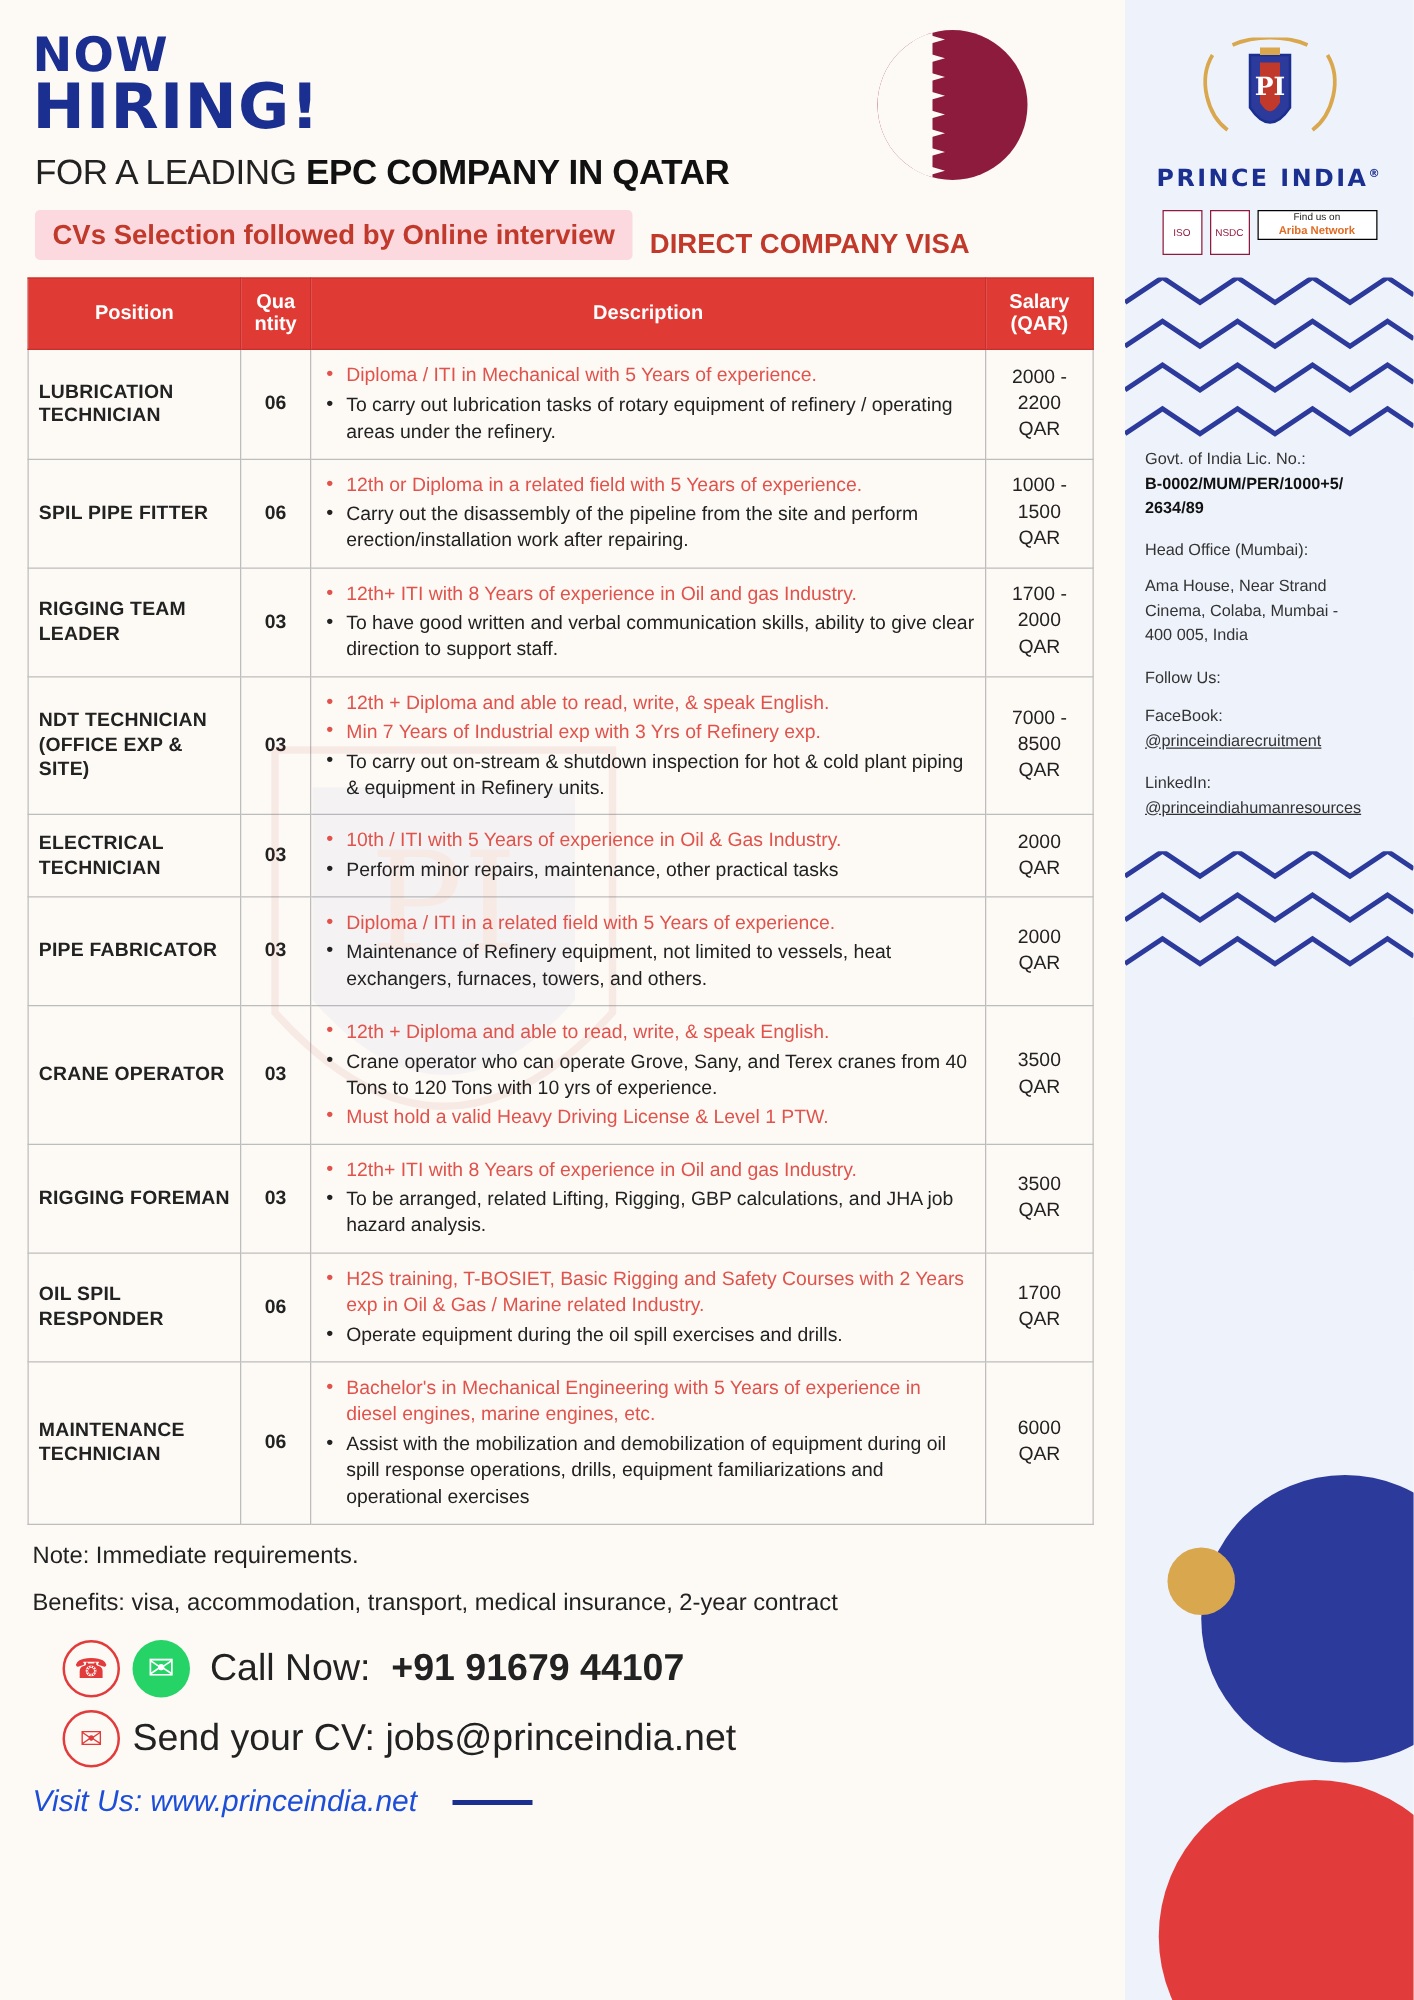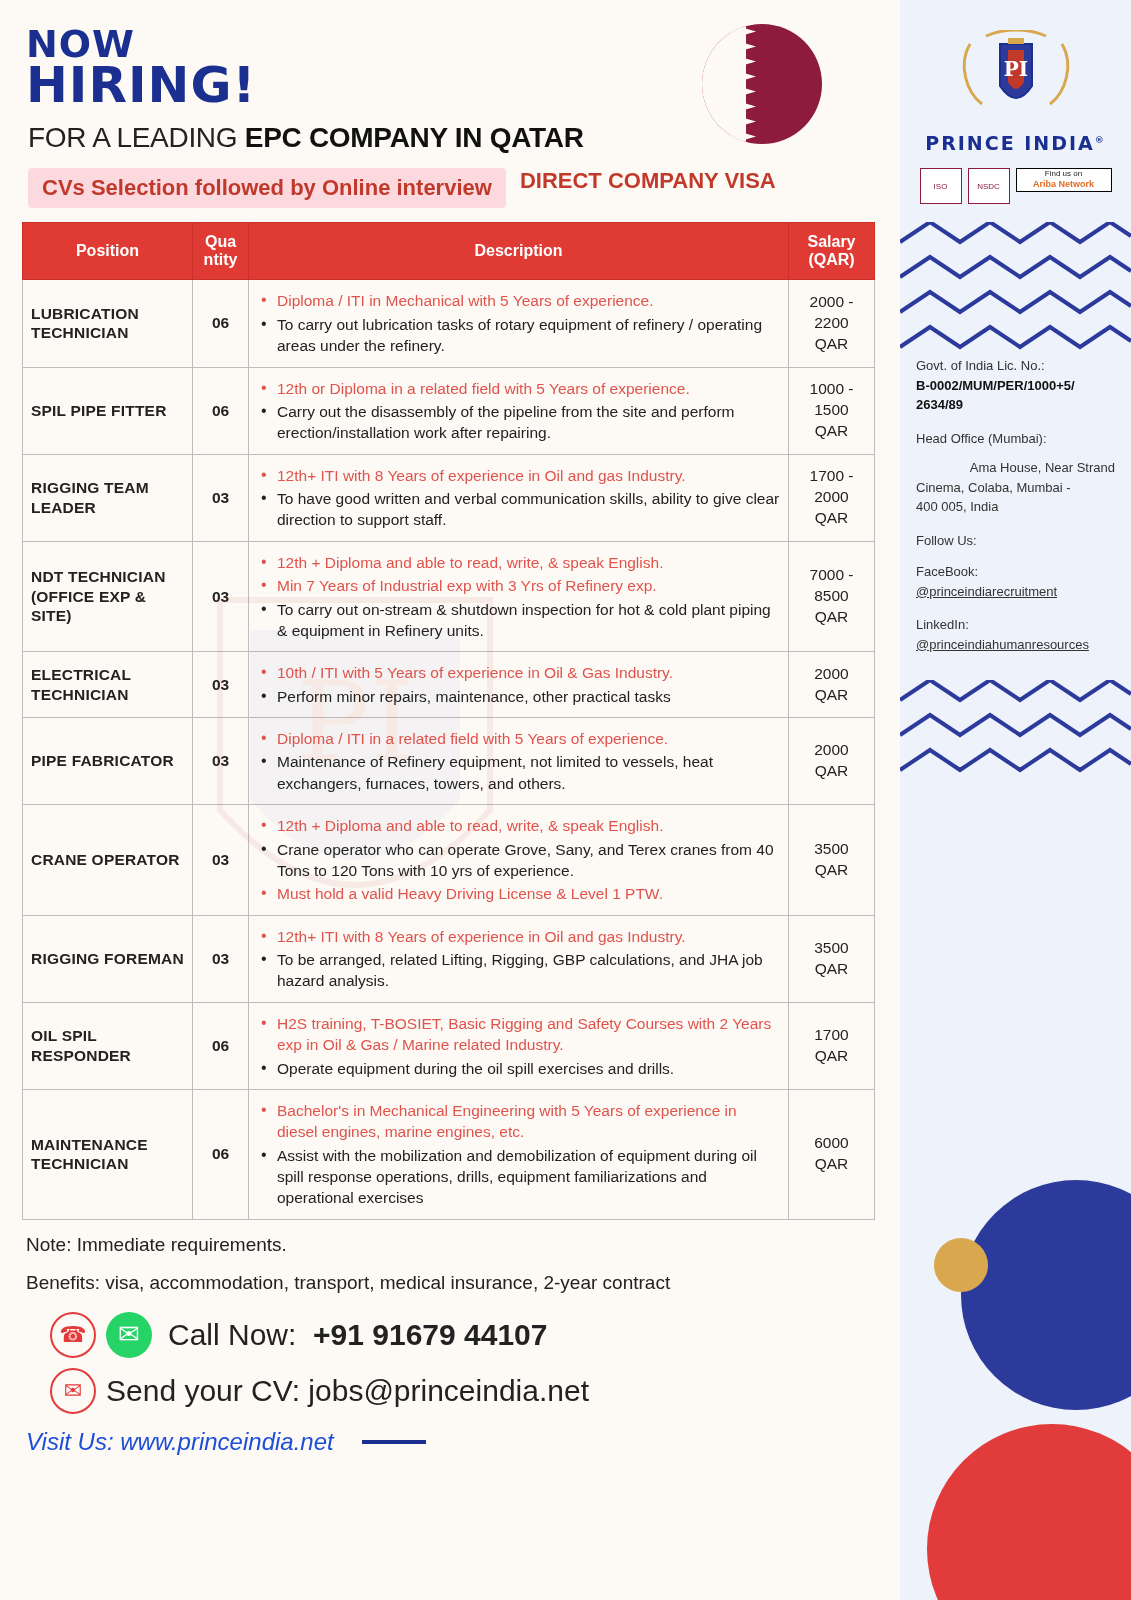--- a/index.html
+++ b/index.html
@@ -27,21 +27,21 @@
   .hiring {
     font-family:"DejaVu Sans", sans-serif;
     font-weight:bold; font-size:50px; letter-spacing:1px;
     color:#1a2f8f; line-height:0.95; margin:0 0 4px 4px;
   }
   .subline {
     font-size:28px; color:#222; margin:12px 0 0 6px; letter-spacing:-0.3px;
   }
   .subline b { font-weight:bold; color:#111; }
 
-  .badgerow { display:flex; align-items:flex-start; margin:14px 0 0 6px; }
+  .badgerow { display:flex; align-items:flex-end; margin:14px 0 0 6px; }
   .pinkbox {
     background:#fbd9de; color:#c0392b; font-weight:bold; font-size:22px;
     padding:7px 14px; border-radius:4px;
   }
   .directvisa { color:#c0392b; font-weight:bold; font-size:22px; margin-left:14px; }
 
   
   .flag { position:absolute; right:78px; top:24px; width:120px; height:120px; }
   .flag .circle {
     width:120px; height:120px; border-radius:50%;
@@ -116,21 +116,21 @@
   }
   .logo-wrap { text-align:center; padding-top:30px; }
   .crest { width:120px; height:92px; margin:0 auto; position:relative; }
   .brand {
     font-family:"DejaVu Sans", sans-serif; font-weight:bold;
     letter-spacing:2px; color:#1a2f8f; font-size:19px; margin-top:10px;
   }
   .brand sup { font-size:9px; vertical-align:super; }
   .certs { display:flex; justify-content:center; gap:6px; margin-top:14px; }
   .cert {
-    width:42px; height:36px; border:1px solid #8d1b3d; background:#fff;
+    width:32px; height:36px; border:1px solid #8d1b3d; background:#fff;
     display:flex; align-items:center; justify-content:center; font-size:8px; color:#8d1b3d;
   }
   .ariba {
     width:96px; height:24px; border:1px solid #000000; background:#fff; color:#222;
     font-size:8px; display:flex; flex-direction:column; align-items:center; justify-content:center;
     line-height:1.25;
   }
   .ariba .ab { font-weight:bold; font-size:9px; color:#e06c26; }
 
   .sidetext { padding:0 16px; font-size:13px; color:#333; line-height:1.5; }
@@ -384,21 +384,21 @@
       <polyline points="0,90 30,70 60,90 90,70 120,90 150,70 180,90 210,70 231,84" fill="none" stroke="#2b3a9b" stroke-width="4"></polyline>
       <polyline points="0,125 30,105 60,125 90,105 120,125 150,105 180,125 210,105 231,119" fill="none" stroke="#2b3a9b" stroke-width="4"></polyline>
     </svg>
 
     <div class="sidetext">
       <div>Govt. of India Lic. No.:</div>
       <div><b>B-0002/MUM/PER/1000+5/</b></div>
       <div><b>2634/89</b></div>
 
       <div class="lbl">Head Office (Mumbai):</div>
-      <div style="margin-top:10px;text-align:right;">Ama House, Near Strand</div>
+      <div style="margin-top:10px;">Ama House, Near Strand</div>
       <div>Cinema, Colaba, Mumbai -</div>
       <div>400 005, India</div>
 
       <div class="lbl">Follow Us:</div>
       <div style="margin-top:12px;">FaceBook:</div>
       <div class="u">@princeindiarecruitment</div>
       <div class="lbl">LinkedIn:</div>
       <div class="u">@princeindiahumanresources</div>
     </div>
 

